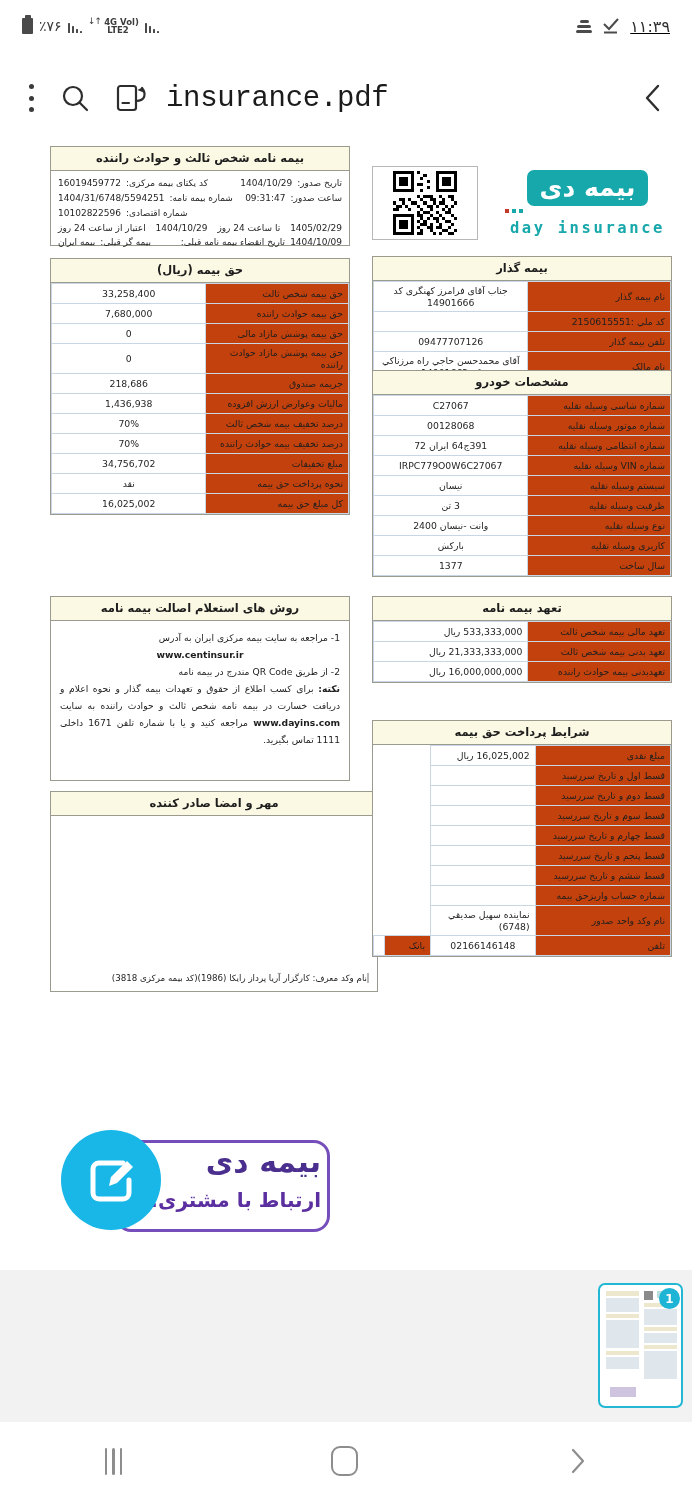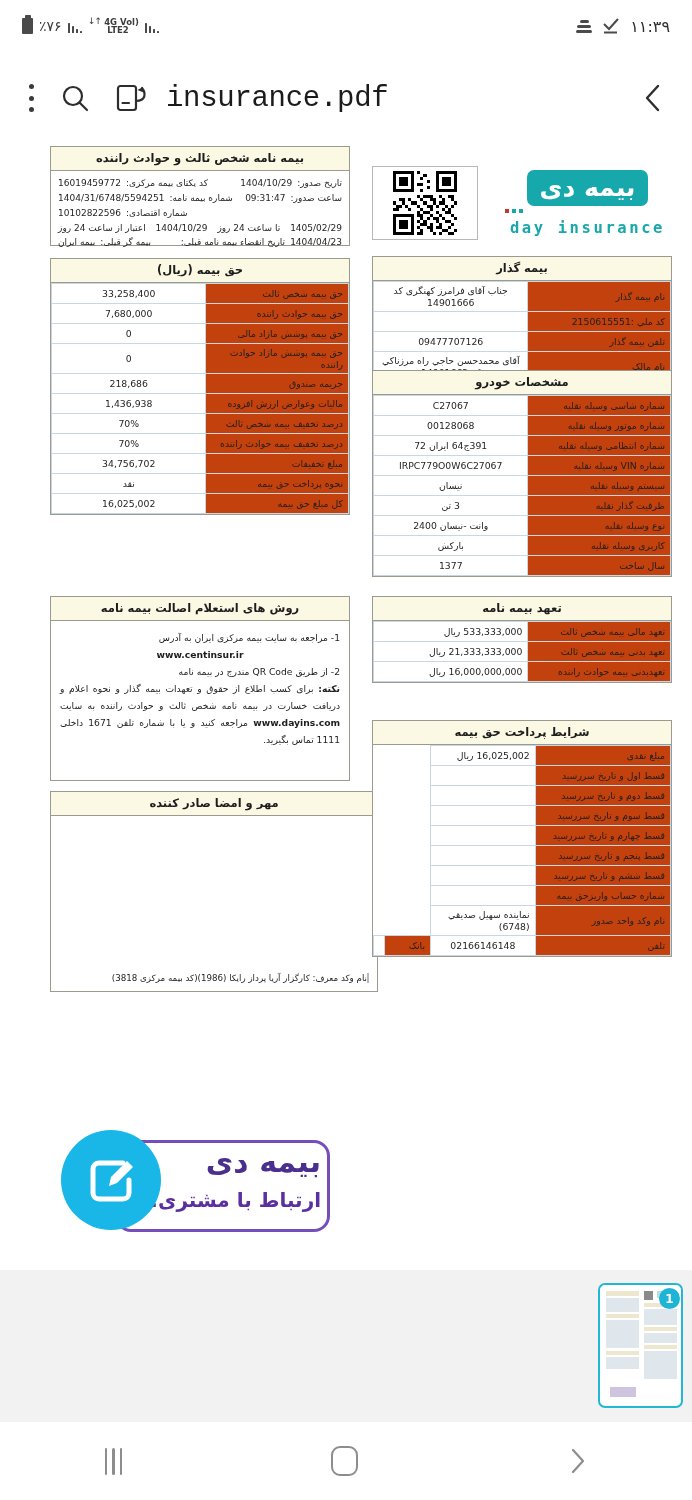--- a/index.html
+++ b/index.html
@@ -11,21 +11,21 @@
   }
   .screen { position: relative; width: 692px; height: 1500px; background:#fff; }
 
   
   .statusbar {
     position:absolute; top:0; left:0; width:692px; height:52px;
     display:flex; align-items:center; justify-content:space-between;
     padding:0 22px; direction:ltr;
   }
   .sb-left { display:flex; align-items:center; gap:6px; }
-  .sb-right { display:flex; align-items:center; gap:10px; }
+  .sb-right { display:flex; align-items:center; gap:10px;text-decoration:underline; }
   .batt-glyph {
     width:11px; height:16px; background:#4a4a4a; border-radius:1px;
     position:relative; display:inline-block;
   }
   .batt-glyph::before{
     content:""; position:absolute; top:-3px; left:2.5px; width:6px; height:3px;
     background:#4a4a4a; border-radius:1px 1px 0 0;
   }
   .batt-pct { font-size:14px; color:#3c3c3c; letter-spacing:.3px; }
   .bars { display:inline-flex; align-items:flex-end; gap:1.5px; height:14px; }
@@ -277,21 +277,21 @@
           </span>
         </div>
         <div class="frow">
           <span class="fv">1405/02/29</span>
           <span class="fk">تا ساعت 24 روز</span>
           <span class="fv">1404/10/29</span>
           <span class="fk">اعتبار از ساعت 24 روز</span>
         </div>
         <div class="frow">
           <span class="fcell">
-            <span class="fv">1404/04/23</span>
+            <span class="fv">1404/10/09</span>
             <span class="fk">تاریخ انقضاء بیمه نامه قبلی:</span>
           </span>
           <span class="fcell">
             <span class="fk">بیمه گر قبلی:</span>
             <span class="fv">بیمه ایران</span>
           </span>
         </div>
       </div>
     </div>
 
@@ -516,21 +516,21 @@
             </tr>
             <tr>
               <td class="lbl">شماره VIN وسیله نقلیه</td>
               <td class="val">IRPC779O0W6C27067</td>
             </tr>
             <tr>
               <td class="lbl">سیستم وسیله نقلیه</td>
               <td class="val">نیسان</td>
             </tr>
             <tr>
-              <td class="lbl">ظرفیت گذار نقلیه</td>
+              <td class="lbl">ظرفیت وسیله نقلیه</td>
               <td class="val">3 تن</td>
             </tr>
             <tr>
               <td class="lbl">نوع وسیله نقلیه</td>
               <td class="val">وانت -نیسان 2400</td>
             </tr>
             <tr>
               <td class="lbl">کاربری وسیله نقلیه</td>
               <td class="val">بارکش</td>
             </tr>

